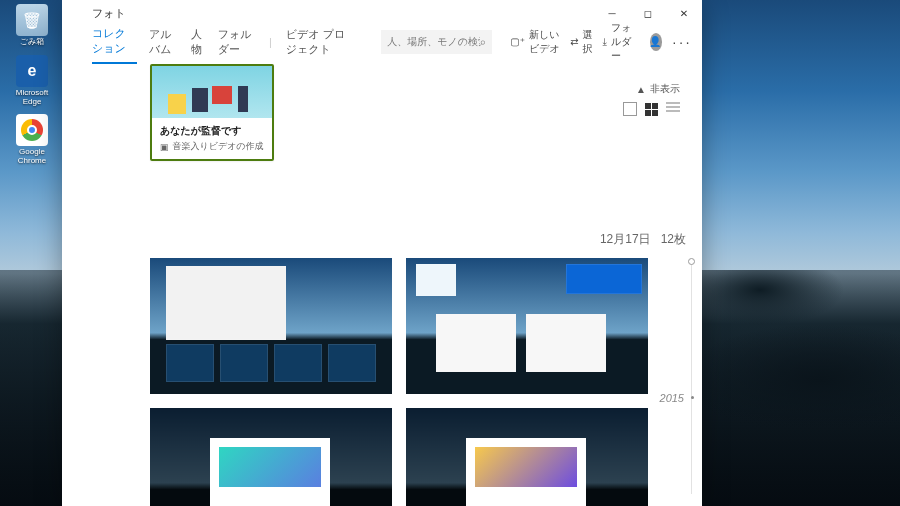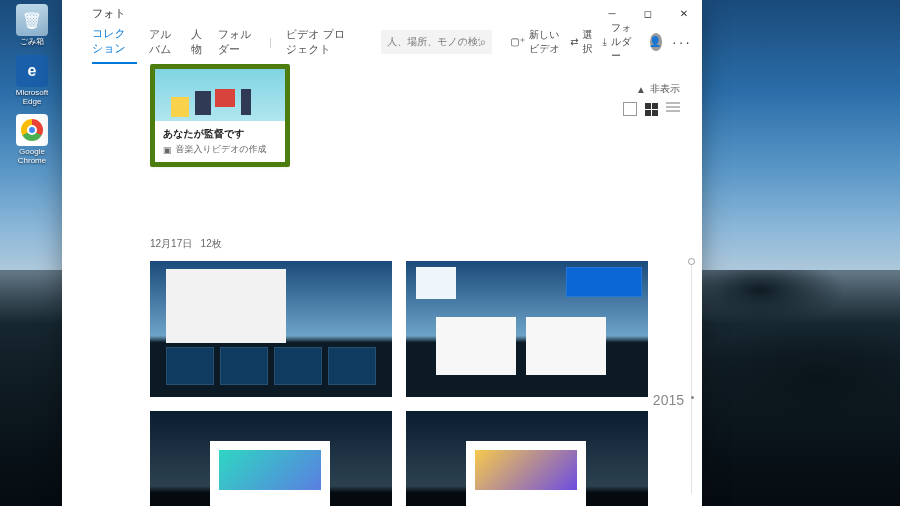--- a/index.html
+++ b/index.html
@@ -44,21 +44,21 @@
   .sep { color:#ccc; margin:0 2px; }
   .search { display:flex; align-items:center; background:#f3f3f3; width:148px; height:24px; padding:0 6px; margin-left:8px; }
   .search input { border:0; background:transparent; outline:0; width:100%; font-size:10px; color:#444; }
   .sicon { font-size:12px; color:#888; }
   .right-tools { margin-left:auto; display:flex; align-items:center; gap:10px; font-size:10px; color:#444; }
   .rtool { display:flex; align-items:center; gap:4px; cursor:pointer; }
   .avatar { width:18px; height:18px; border-radius:50%; background:#9a9a9a; color:#fff; display:flex; align-items:center; justify-content:center; font-size:10px; }
   .more { font-size:14px; letter-spacing:2px; cursor:pointer; }
   .content { flex:1; overflow:auto; padding:6px 16px 16px 68px; position:relative; }
   .card {
-    width:140px; border:5px solid #4d7c0f; border-radius:2px; overflow:hidden; box-shadow:0 1px 2px rgba(0,0,0,.06);
+    width:124px; border:2px solid #4d7c0f; border-radius:2px; overflow:hidden; box-shadow:0 1px 2px rgba(0,0,0,.06);
   }
   .card .art { height:52px; background:linear-gradient(180deg,#7fd4e3,#b1e6ef); position:relative; }
   .card .art::after{content:"";position:absolute;left:6px;bottom:4px;right:6px;height:28px;
     background:
       linear-gradient(#d8433b,#d8433b) 54px 0/20px 18px no-repeat,
       linear-gradient(#f8d24a,#f8d24a) 10px 8px/18px 20px no-repeat,
       linear-gradient(#303a54,#303a54) 34px 2px/16px 24px no-repeat,
       linear-gradient(#303a54,#303a54) 80px 0/10px 26px no-repeat;
   }
   .card .meta { padding:6px 8px; }
@@ -66,41 +66,41 @@
   .card .sub { display:flex; align-items:center; gap:4px; font-size:9px; color:#666; margin-top:2px; }
   .nonhide { position:absolute; right:22px; top:24px; font-size:10px; color:#555; display:flex; align-items:center; gap:4px; }
   .viewtoggle { position:absolute; right:22px; top:44px; display:flex; gap:8px; align-items:center; }
   .vbox { width:14px; height:14px; border:1px solid #999; }
   .vgrid { display:grid; grid-template-columns:repeat(2,6px); grid-template-rows:repeat(2,6px); gap:1px; }
   .vgrid span{ background:#333; }
   .vlist { width:14px; height:14px; display:flex; flex-direction:column; gap:2px; }
   .vlist span{ height:2px; background:#bbb; }
   .section { margin-top:70px; }
   .sec-h { font-size:14px; color:#0078d7; margin-bottom:4px; }
-  .sec-sub { font-size:10px; color:#666; margin-bottom:10px; }
+  .sec-sub { font-size:12px; color:#666; margin-bottom:10px;text-align:right; }
   .grid { display:grid; grid-template-columns:repeat(2,242px); gap:14px; }
   .thumb { width:242px; height:136px; background:#1a4062; position:relative; overflow:hidden; }
   .thumb .sky{position:absolute;inset:0;background:linear-gradient(180deg,#1a4a7a,#6ea3c8 55%,#0b1a24 60%);}
   .thumb .tile{position:absolute;background:#0f3b61;border:1px solid rgba(255,255,255,.1);}
   .t1 .a{left:16px;top:8px;width:120px;height:74px;background:#f2f2f2;}
   .t1 .b{left:16px;top:86px;width:48px;height:38px;}
   .t1 .c{left:70px;top:86px;width:48px;height:38px;}
   .t1 .d{left:124px;top:86px;width:48px;height:38px;}
   .t1 .e{left:178px;top:86px;width:48px;height:38px;}
   .t2 .a{left:10px;top:6px;width:40px;height:32px;background:#eef6fb;}
   .t2 .b{right:6px;top:6px;width:76px;height:30px;background:#0b66d6;}
   .t2 .c{left:30px;top:56px;width:80px;height:58px;background:#f7f7f7;}
   .t2 .d{left:120px;top:56px;width:80px;height:58px;background:#f7f7f7;}
   .t3 .a{left:60px;top:30px;width:120px;height:76px;background:#fff;}
   .t3 .a::after{content:"";position:absolute;left:8px;top:8px;right:8px;height:40px;background:linear-gradient(135deg,#2fd6c2,#5a7fe0);}
   .t4 .a{left:60px;top:30px;width:120px;height:76px;background:#fff;}
   .t4 .a::after{content:"";position:absolute;left:8px;top:8px;right:8px;height:40px;background:linear-gradient(135deg,#f7c94d,#6d4de0);}
   .t3 .sky,.t4 .sky{filter:brightness(.4);}
   
-  .timeline { position:absolute; right:6px; top:190px; bottom:8px; width:30px; font-size:14px; color:#888; text-align:left; }
+  .timeline { position:absolute; right:6px; top:190px; bottom:8px; width:30px; font-size:11px; color:#888; text-align:left;font-style:italic; }
   .timeline .line { position:absolute; right:4px; top:14px; bottom:4px; width:1px; background:#e2e2e2; }
   .timeline .knob { position:absolute; right:1px; top:10px; width:7px; height:7px; border:1px solid #999; background:#fff; border-radius:50%; }
   .timeline .yr { position:absolute; right:12px; }
   .timeline .yr.dot::after{content:"";position:absolute;right:-10px;top:4px;width:3px;height:3px;background:#888;border-radius:50%;}
 </style>
 </head>
 <body>
 
 <div class="desktop">
   <div class="rocks"></div>

